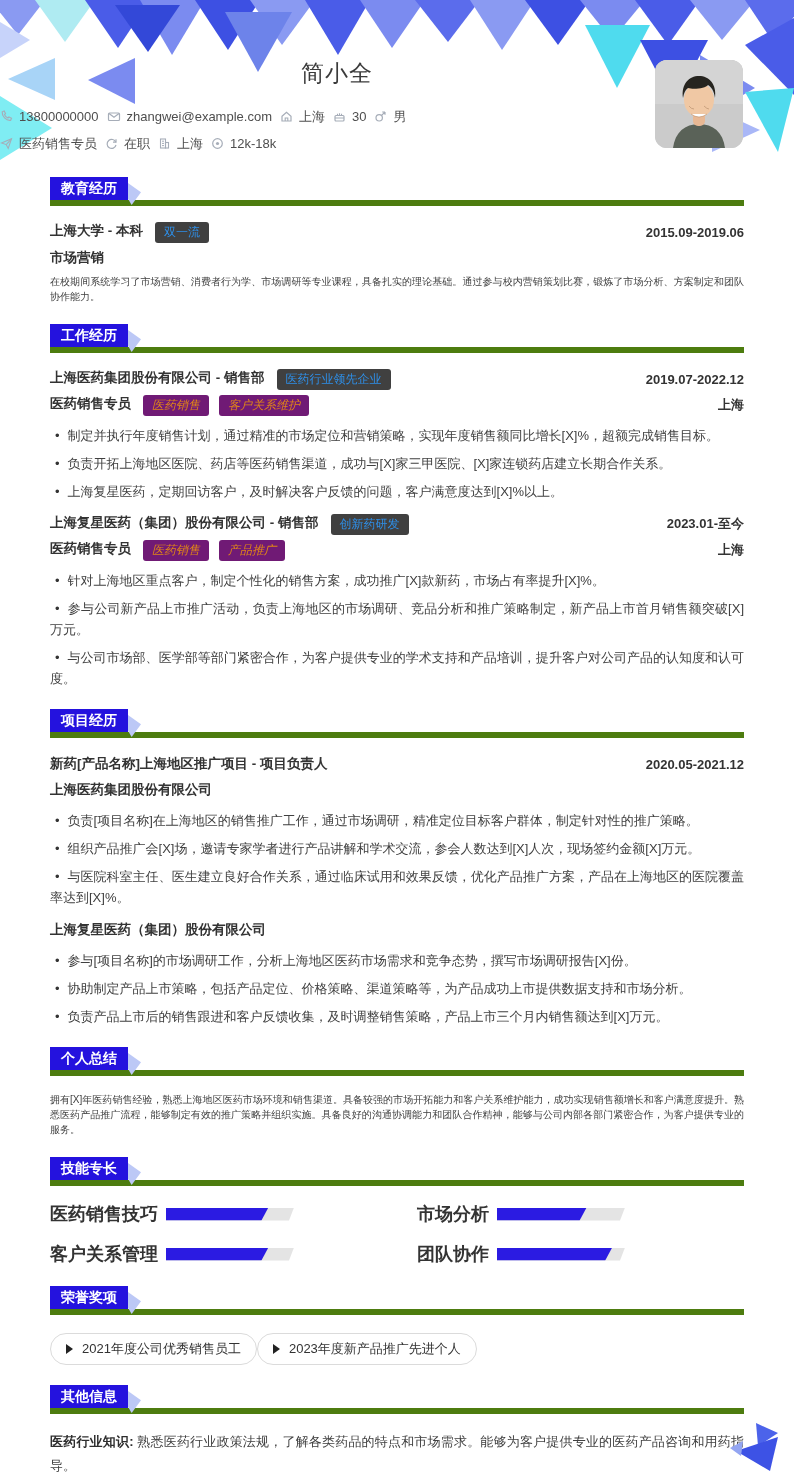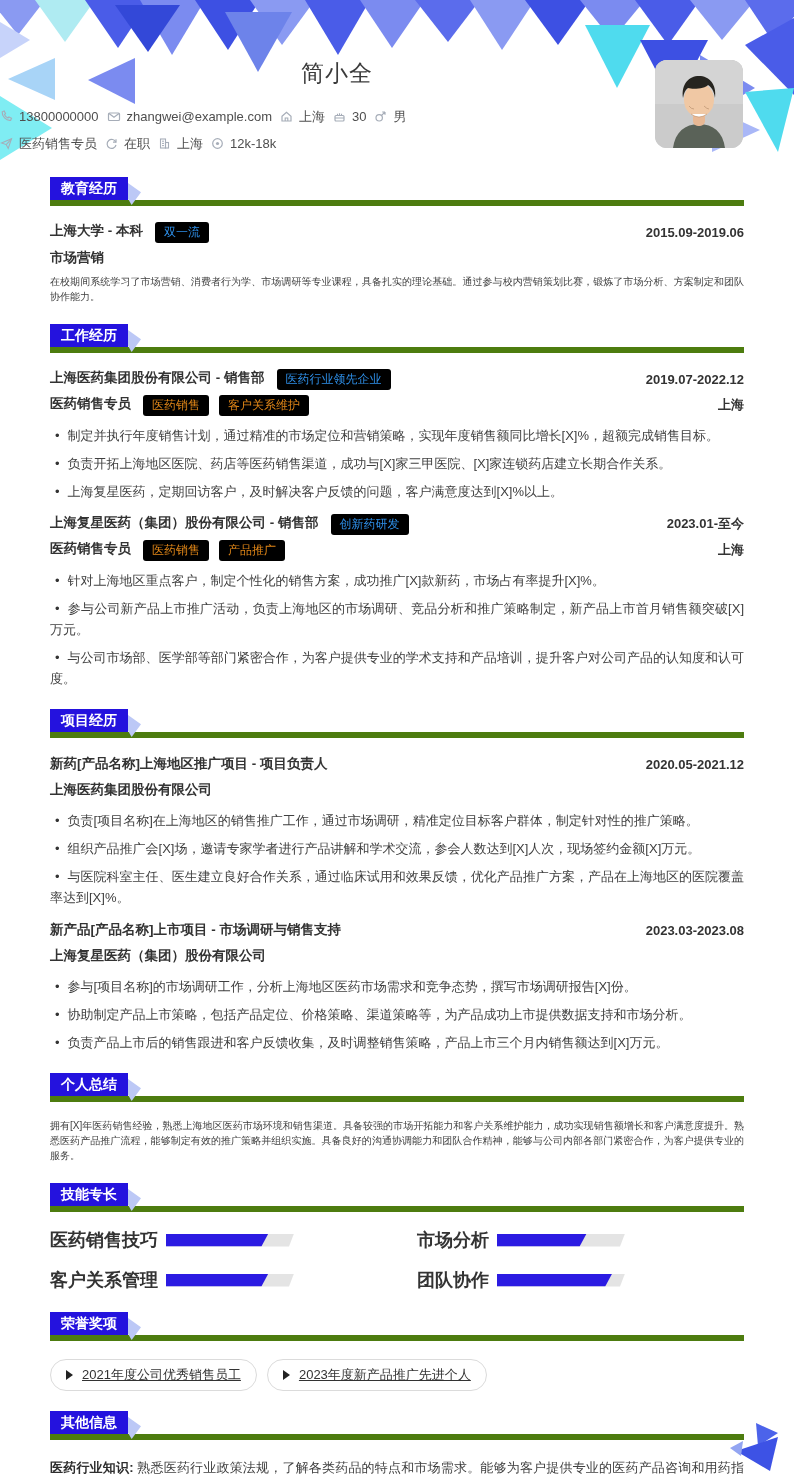--- a/index.html
+++ b/index.html
@@ -28,38 +28,38 @@
   .sec-badge{position:relative;display:inline-block;background:#2412de;color:#fff;font-size:14px;font-weight:bold;
     padding:3px 11px 4px 11px;line-height:16px;}
   .fold{position:absolute;right:-13px;top:6px;width:13px;height:22px;background:#bcc8f6;
     clip-path:polygon(0 0,100% 42%,28% 100%,0 72%);}
   .row{display:flex;justify-content:space-between;align-items:center;height:20px;margin-bottom:6px;}
   .row-left{display:flex;align-items:flex-start;}
   .bold{font-weight:bold;font-size:13.5px;color:#333;}
   .date{font-weight:bold;font-size:13px;color:#333;white-space:nowrap;}
   .loc{font-weight:bold;font-size:13px;color:#333;}
   .tag{font-size:12px;padding:2px 9px;border-radius:3px;margin-left:12px;white-space:nowrap;}
-  .tag.blue{color:#2e8fe8;background:#000000;}
-  .tag.orange{color:#e08617;background:#000000;}
+  .tag.blue{color:#2e8fe8;background:#404040;}
+  .tag.orange{color:#e08617;background:#701a75;font-style:italic;}
   .tag + .tag{margin-left:10px;}
   .para{font-size:10px;line-height:15px;color:#404040;text-align:justify;}
   .bullets{margin-top:10px;}
   .bullet{font-size:13px;line-height:21px;color:#404040;margin-bottom:7px;text-align:justify;}
   .bullet .dot{display:inline-block;margin:0 8px 0 5px;color:#333;}
   .entry{margin-bottom:12px;}
   
   .skills-grid{display:grid;grid-template-columns:1fr 1fr;column-gap:40px;row-gap:16px;margin-top:4px;}
   .skill{display:flex;align-items:center;}
   .skill-name{font-weight:bold;font-size:18px;color:#333;margin-right:8px;min-width:52px;}
   .track{position:relative;width:128px;height:13px;background:#e4e4e4;
     clip-path:polygon(0 0,100% 0,calc(100% - 5px) 100%,0 100%);}
   .fill{position:absolute;left:0;top:0;bottom:0;background:#2b1be2;
     clip-path:polygon(0 0,100% 0,calc(100% - 7px) 100%,0 100%);}
   
-  .pills{display:flex;gap:10px;margin-top:18px;text-decoration:underline;}
+  .pills{display:flex;margin-top:18px;}
   .pill{display:flex;align-items:center;gap:9px;border:1px solid #dbdbdb;border-radius:16px;
     padding:6px 15px;font-size:13px;color:#333;background:#fff;}
   .pill .tri{width:0;height:0;border-left:7px solid #222;border-top:5px solid transparent;border-bottom:5px solid transparent;}
   
   .kv{font-size:13px;line-height:24px;color:#404040;margin-bottom:6px;text-align:justify;}
   .kv b{color:#2e2e2e;}
 </style>
 </head>
 <body>
 
@@ -273,24 +273,20 @@
       </div>
       <div class="bullets">
         <div class="bullet"><span class="dot">•</span><span>负责[项目名称]在上海地区的销售推广工作，通过市场调研，精准定位目标客户群体，制定针对性的推广策略。</span></div>
         <div class="bullet"><span class="dot">•</span><span>组织产品推广会[X]场，邀请专家学者进行产品讲解和学术交流，参会人数达到[X]人次，现场签约金额[X]万元。</span></div>
         <div class="bullet"><span class="dot">•</span><span>与医院科室主任、医生建立良好合作关系，通过临床试用和效果反馈，优化产品推广方案，产品在上海地区的医院覆盖率达到[X]%。</span></div>
       </div>
     </div>
 
     <div class="entry">
       <div class="row">
-        <span class="bold">新产品[产品名称]上市项目 - 市场调研与销售支持</span>
-        <span class="date">2023.03-2023.08</span>
-      </div>
-      <div class="row">
         <span class="bold">上海复星医药（集团）股份有限公司</span>
       </div>
       <div class="bullets">
         <div class="bullet"><span class="dot">•</span><span>参与[项目名称]的市场调研工作，分析上海地区医药市场需求和竞争态势，撰写市场调研报告[X]份。</span></div>
         <div class="bullet"><span class="dot">•</span><span>协助制定产品上市策略，包括产品定位、价格策略、渠道策略等，为产品成功上市提供数据支持和市场分析。</span></div>
         <div class="bullet"><span class="dot">•</span><span>负责产品上市后的销售跟进和客户反馈收集，及时调整销售策略，产品上市三个月内销售额达到[X]万元。</span></div>
       </div>
     </div>
   </div>
 

